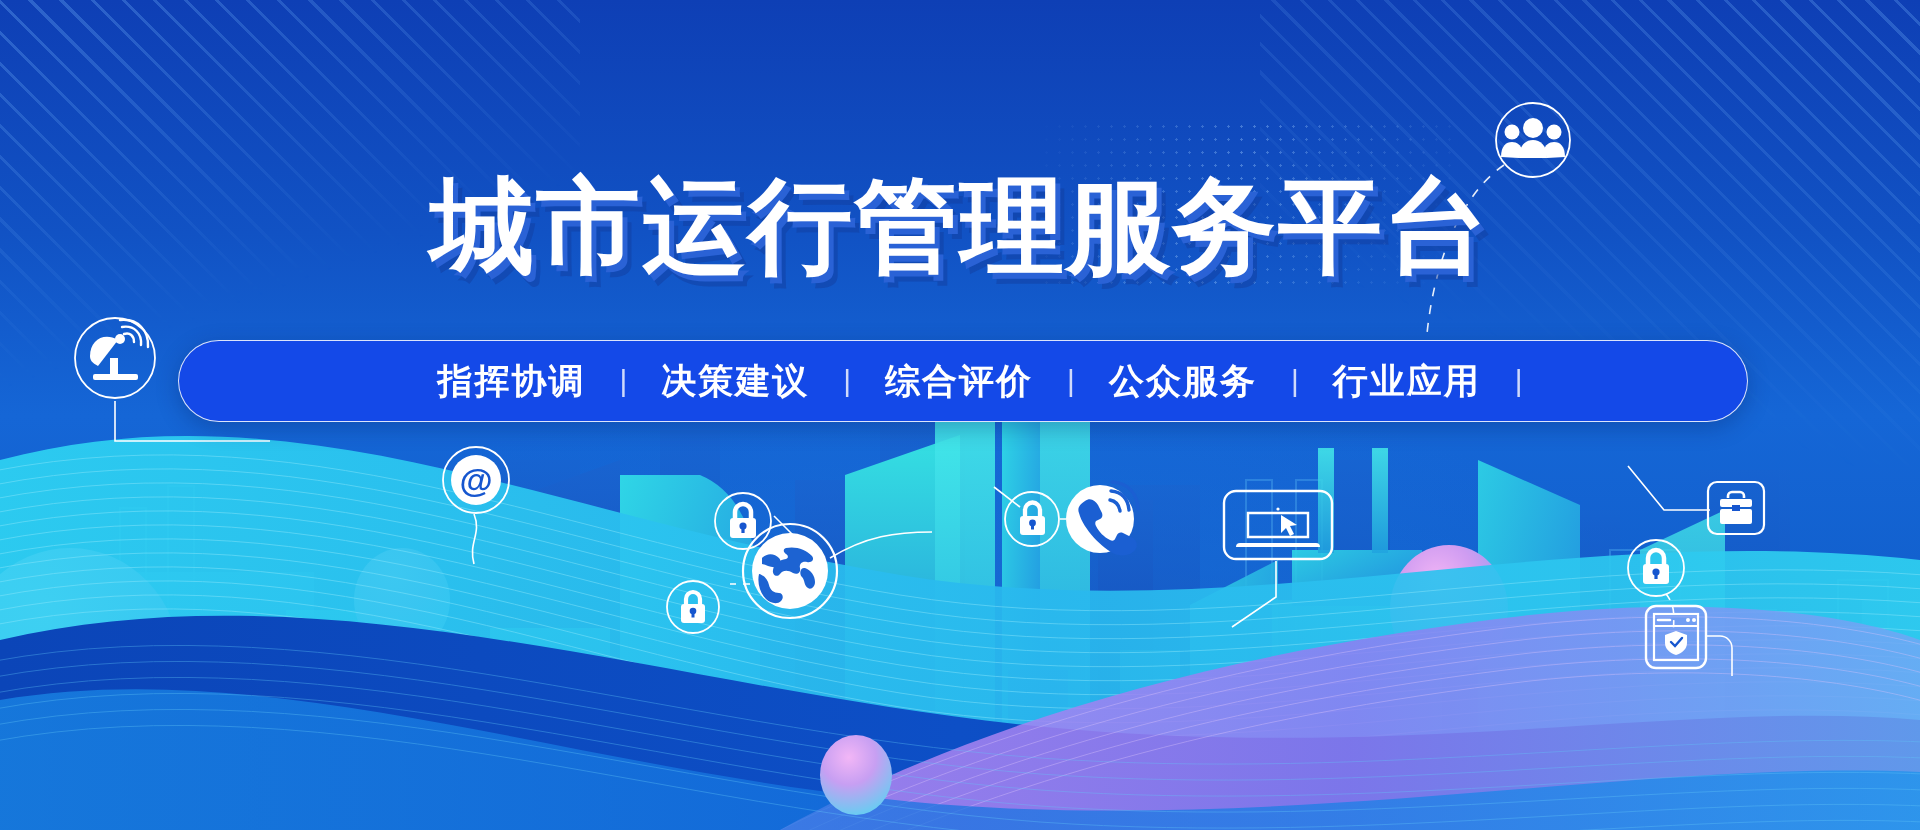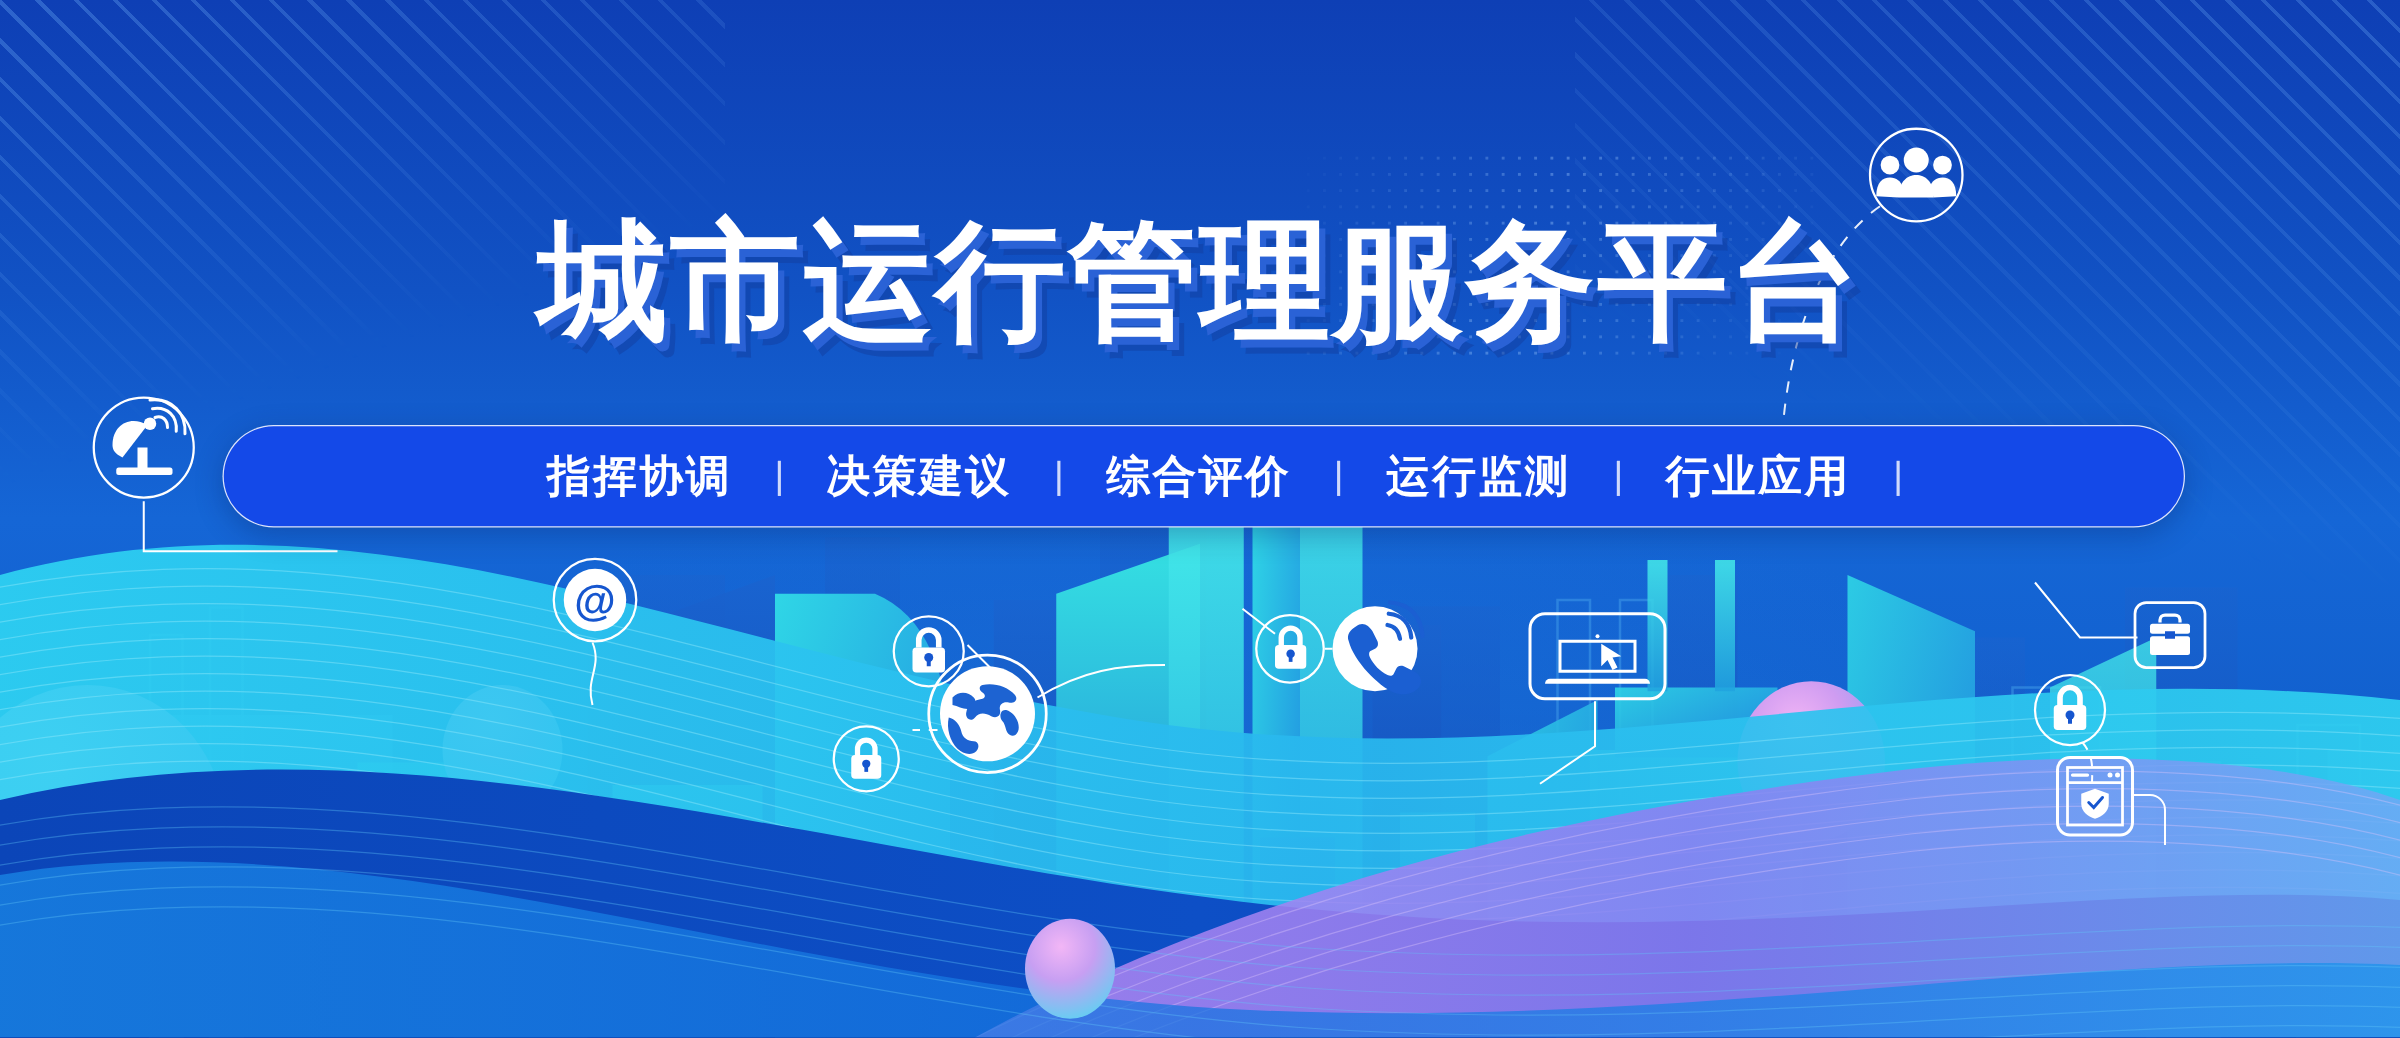--- a/index.html
+++ b/index.html
@@ -432,19 +432,19 @@
 
   <div id="title">城市运行管理服务平台</div>
 
   <div id="nav">
     <span class="item">指挥协调</span>
     <span class="sep">|</span>
     <span class="item">决策建议</span>
     <span class="sep">|</span>
     <span class="item">综合评价</span>
     <span class="sep">|</span>
-    <span class="item">运行监测</span>
+    <span class="item">公众服务</span>
     <span class="sep">|</span>
     <span class="item">行业应用</span>
     <span class="sep">|</span>
   </div>
 
 </div>
 
 </body></html>

